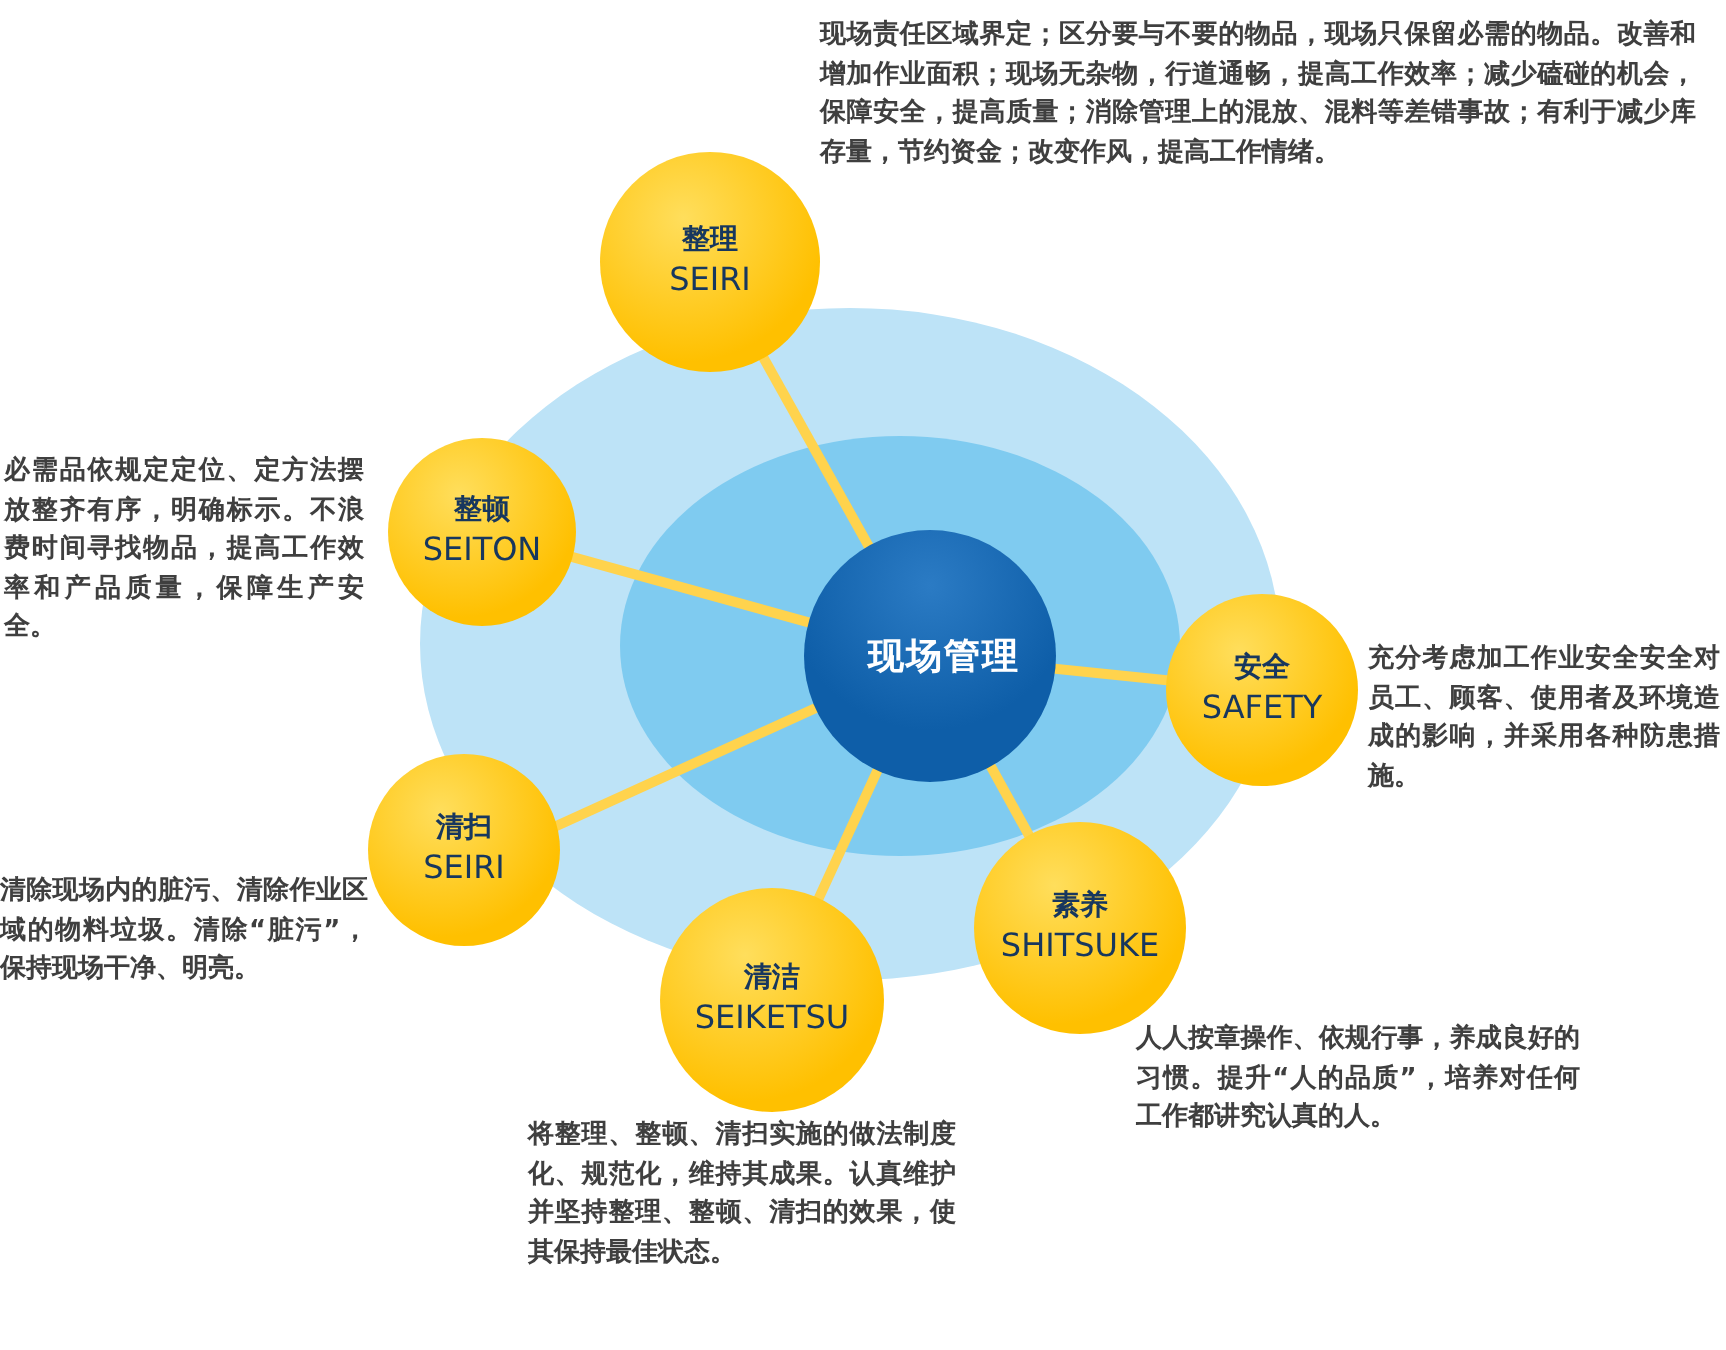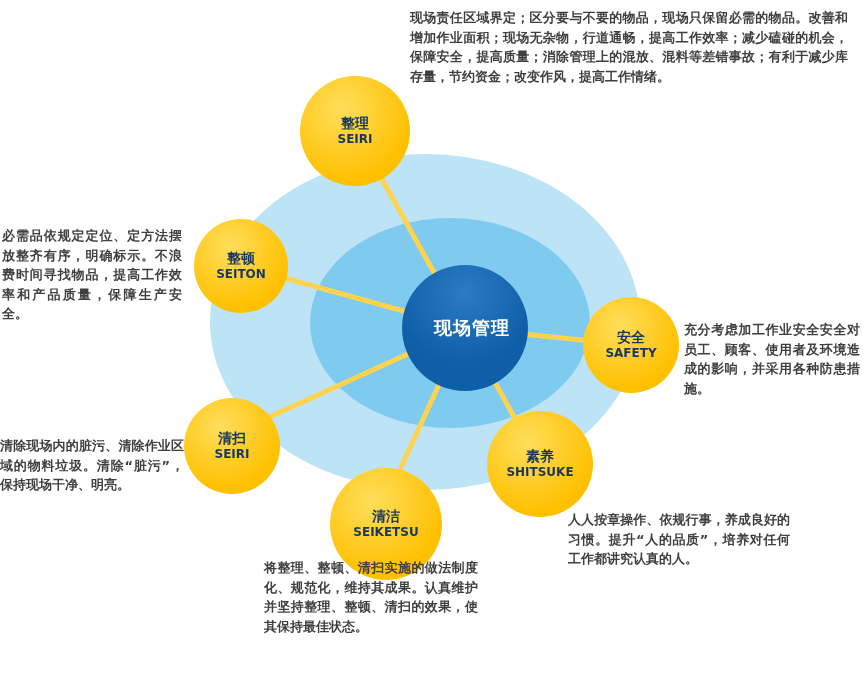--- a/index.html
+++ b/index.html
@@ -29,30 +29,30 @@
     z-index:4;display:flex;align-items:center;justify-content:center;
   }
   .core span{color:#ffffff;font-size:18px;font-weight:bold;letter-spacing:1px;margin-left:14px;}
   .node{
     position:absolute;border-radius:50%;z-index:5;
     background:radial-gradient(circle at 38% 30%, var(--circle-yellow-light) 0%, var(--circle-yellow) 70%);
     display:flex;flex-direction:column;align-items:center;justify-content:center;
     color:var(--node-text);text-align:center;
   }
   .node .zh{font-size:14px;font-weight:bold;line-height:1.25;}
-  .node .en{font-size:12px;font-weight:bold;line-height:1.25;}
+  .node .en{font-size:16px;font-weight:normal;line-height:1.25;}
   .desc{
     position:absolute;z-index:6;color:var(--text-dark);
     font-size:13px;font-weight:600;line-height:1.5;text-align:justify;
   }
   
   .node.seiri   {left:300px;top: 76px;width:110px;height:110px;}
   .node.seiton  {left:194px;top:219px;width: 94px;height: 94px;}
-  .node.seiso   {left:184px;top:398px;width: 96px;height: 96px;}
-  .node.seiketsu{left:330px;top:468px;width:112px;height:112px;}
+  .node.seiso   {left:184px;top:377px;width: 96px;height: 96px;}
+  .node.seiketsu{left:330px;top:444px;width:112px;height:112px;}
   .node.shitsuke{left:487px;top:411px;width:106px;height:106px;}
   .node.safety  {left:583px;top:297px;width: 96px;height: 96px;}
   
   .desc.seiri   {left:410px;top:  8px;width:438px;}
   .desc.seiton  {left:  2px;top:226px;width:180px;}
   .desc.seiso   {left:  0px;top:436px;width:184px;}
   .desc.seiketsu{left:264px;top:558px;width:214px;}
   .desc.shitsuke{left:568px;top:510px;width:222px;}
   .desc.safety  {left:684px;top:320px;width:176px;}
 </style>

